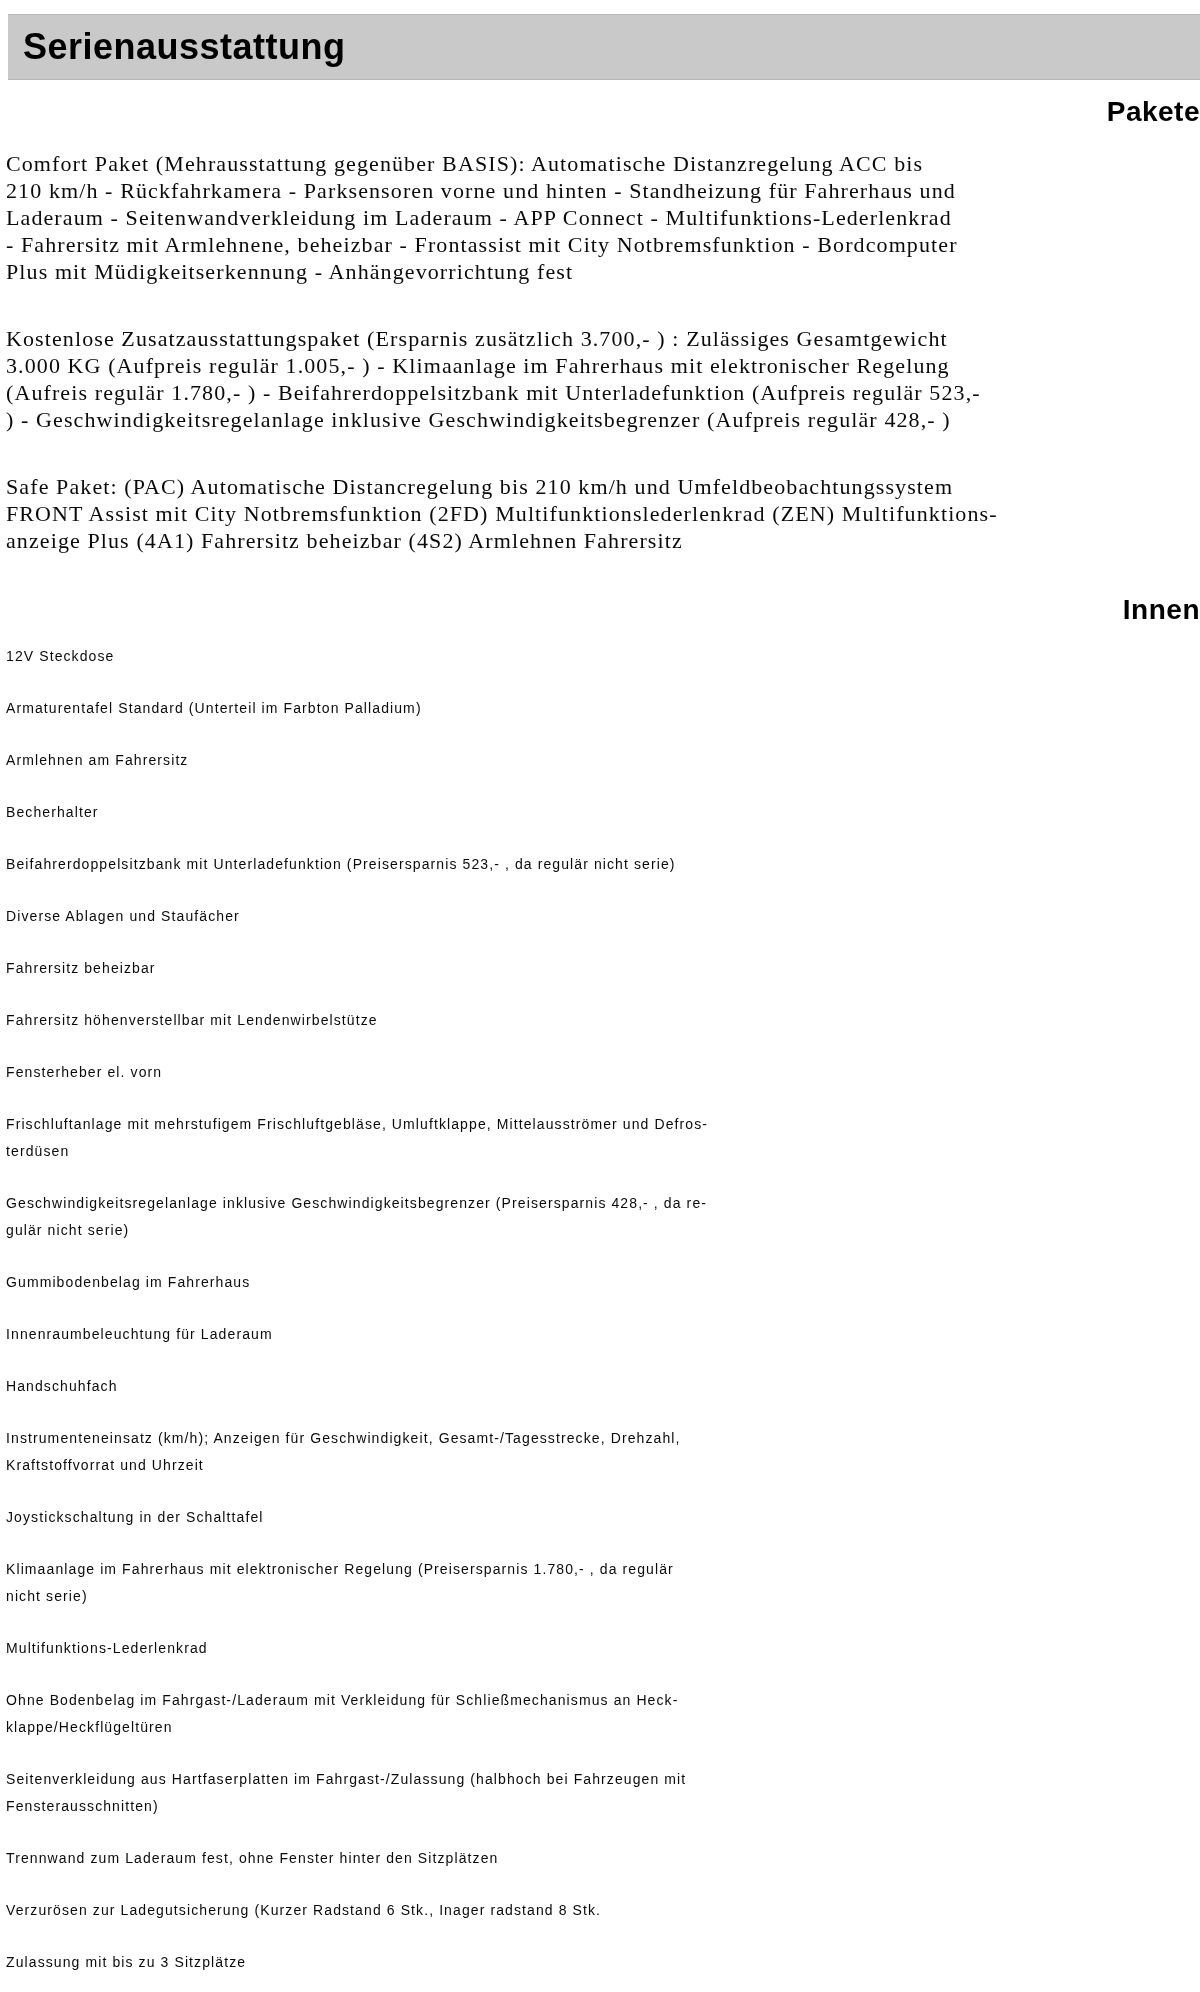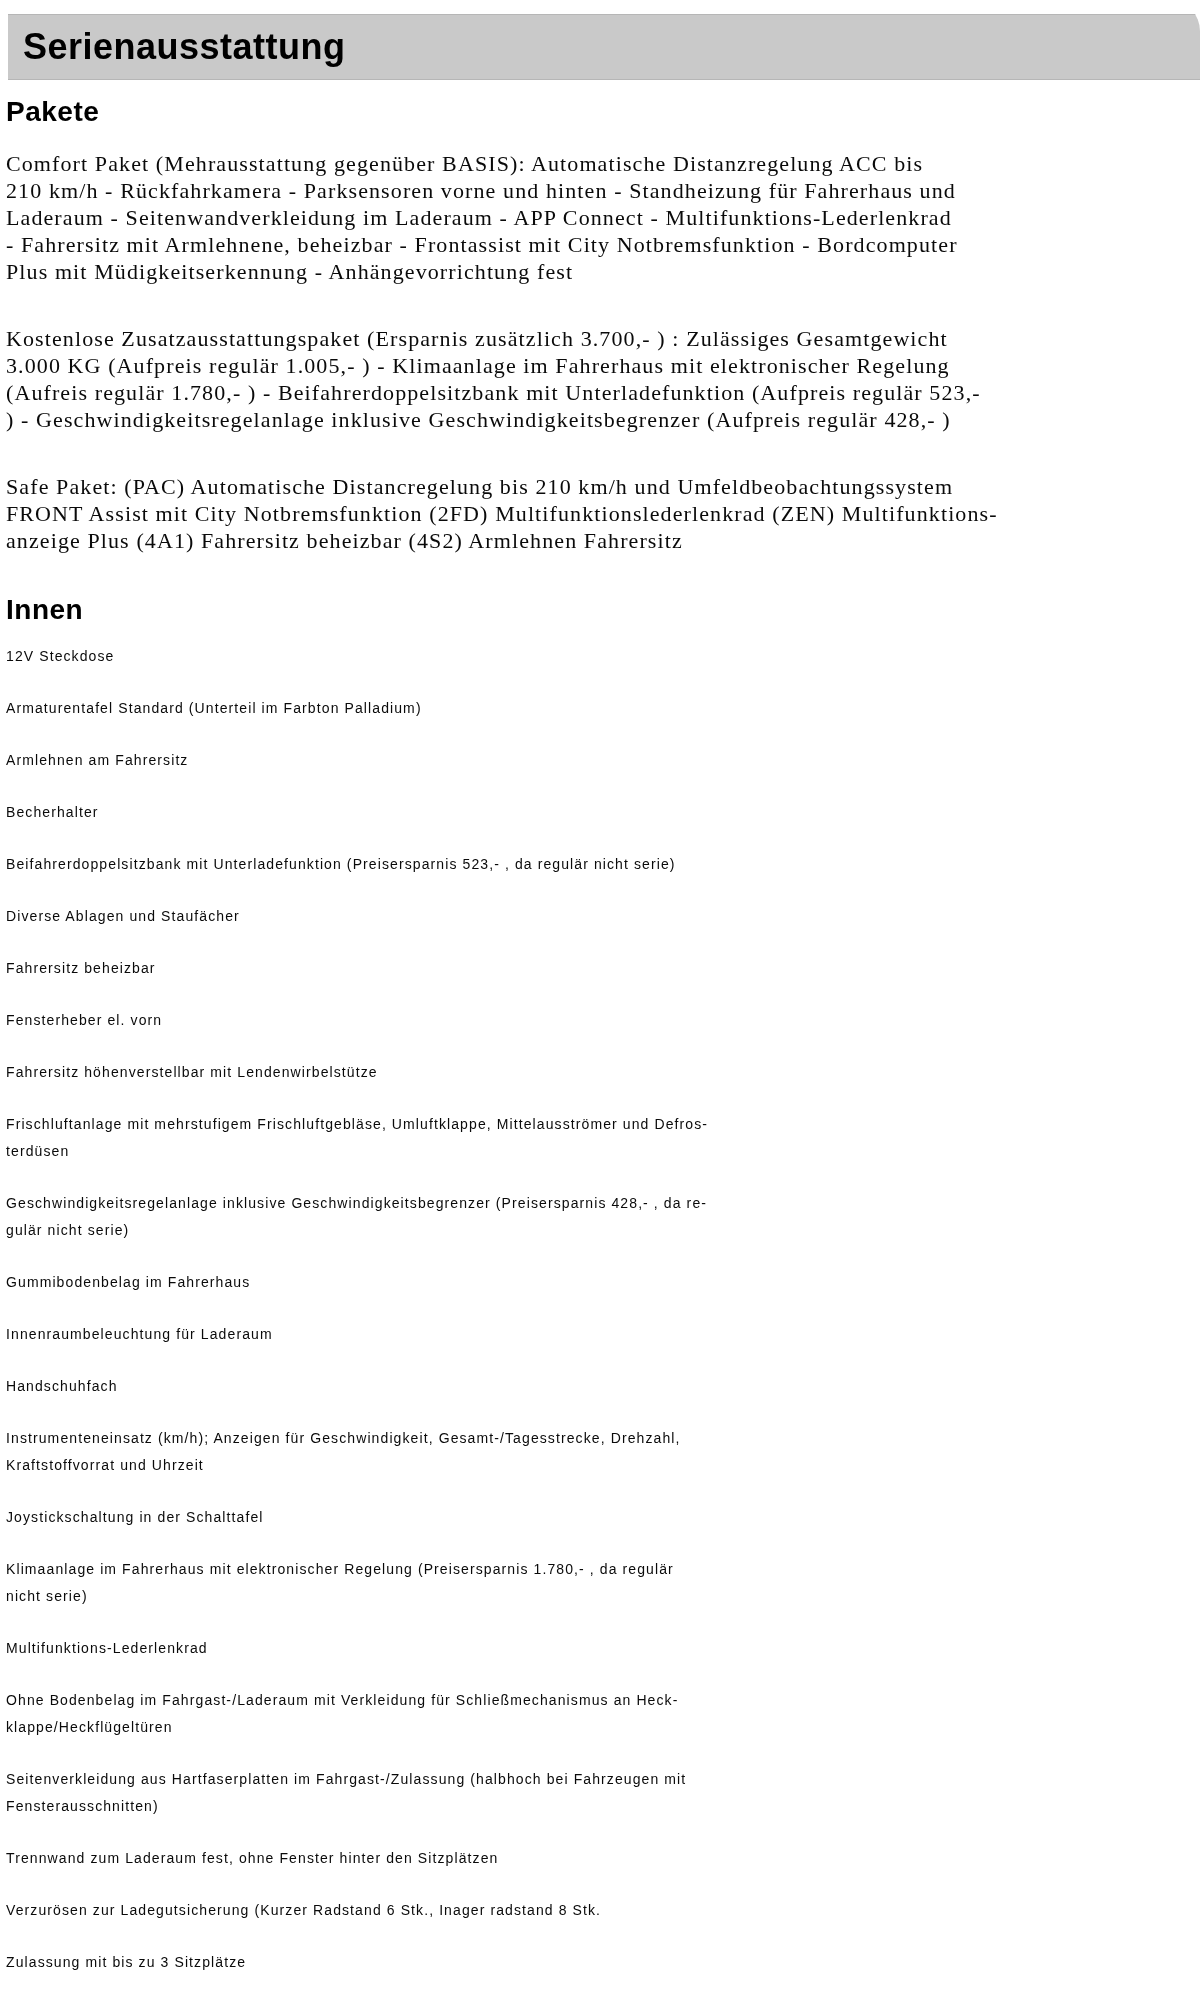--- a/index.html
+++ b/index.html
@@ -8,21 +8,20 @@
     background: #ffffff;
   }
   .page {
     position: relative;
     width: 1200px;
     height: 1992px;
     background: #ffffff;
     overflow: hidden;
     font-family: "Liberation Sans", "DejaVu Sans", sans-serif;
     color: #0a0a0a;
-    border-radius: 31px;
   }
   .title-bar {
     margin: 14px 0 0 8px;
     height: 66px;
     background: #c9c9c9;
     border-top: 1px solid #b6b6b6;
     border-bottom: 1px solid #b6b6b6;
     display: flex;
     align-items: center;
     padding-left: 15px;
@@ -34,20 +33,21 @@
     letter-spacing: 0.5px;
     color: #000000;
   }
   h2.section-heading {
     font-size: 28px;
     font-weight: bold;
     line-height: 32px;
     margin: 16px 0 0 6px;
     letter-spacing: 0.5px;
     color: #000000;
+    text-align: right;
   }
   .para-list {
     margin-top: 22px;
     font-family: Liberation Serif, serif;
   }
   .item-list {
     margin-top: 17px;
   }
   .para {
     white-space: pre;
@@ -93,22 +93,22 @@
   <h2 class="section-heading">Innen</h2>
 
   <div class="item-list">
       <div class="item">12V Steckdose</div>
       <div class="item">Armaturentafel Standard (Unterteil im Farbton Palladium)</div>
       <div class="item">Armlehnen am Fahrersitz</div>
       <div class="item">Becherhalter</div>
       <div class="item">Beifahrerdoppelsitzbank mit Unterladefunktion (Preisersparnis 523,- , da regulär nicht serie)</div>
       <div class="item">Diverse Ablagen und Staufächer</div>
       <div class="item">Fahrersitz beheizbar</div>
+      <div class="item">Fahrersitz höhenverstellbar mit Lendenwirbelstütze</div>
       <div class="item">Fensterheber el. vorn</div>
-      <div class="item">Fahrersitz höhenverstellbar mit Lendenwirbelstütze</div>
       <div class="item">Frischluftanlage mit mehrstufigem Frischluftgebläse, Umluftklappe, Mittelausströmer und Defros-
 terdüsen</div>
       <div class="item">Geschwindigkeitsregelanlage inklusive Geschwindigkeitsbegrenzer (Preisersparnis 428,- , da re-
 gulär nicht serie)</div>
       <div class="item">Gummibodenbelag im Fahrerhaus</div>
       <div class="item">Innenraumbeleuchtung für Laderaum</div>
       <div class="item">Handschuhfach</div>
       <div class="item">Instrumenteneinsatz (km/h); Anzeigen für Geschwindigkeit, Gesamt-/Tagesstrecke, Drehzahl,
 Kraftstoffvorrat und Uhrzeit</div>
       <div class="item">Joystickschaltung in der Schalttafel</div>

